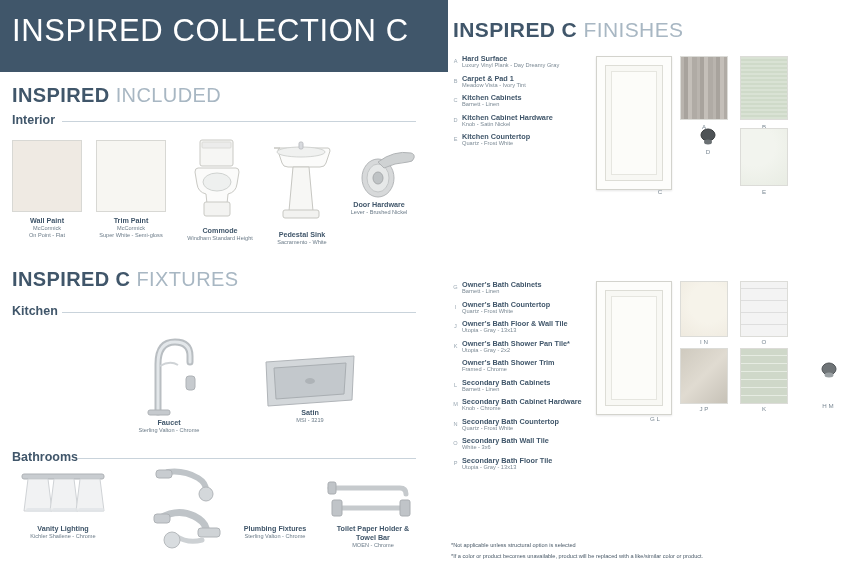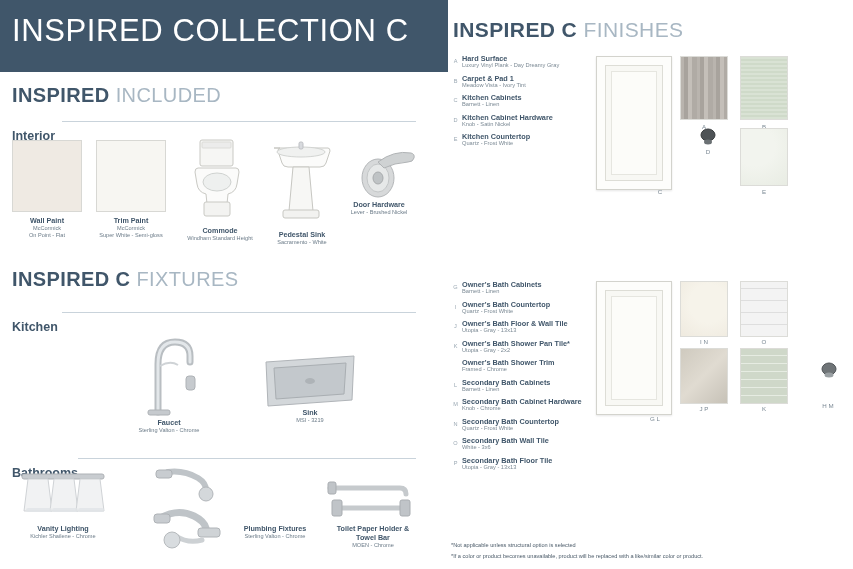--- a/index.html
+++ b/index.html
@@ -22,21 +22,21 @@
     position: absolute; left: 12px; top: 13px;
     color: #ffffff; font-size: 31px; letter-spacing: 0.6px;
     font-weight: 300;
   }
 
   .sec-head { position: absolute; font-size: 20px; letter-spacing: 0.4px; }
   .sec-head .a { color: #40566a; font-weight: 700; }
   .sec-head .b { color: #a8b7c3; font-weight: 400; }
 
   .sub-head {
-    position: absolute; font-size: 12.5px; color: #40566a; font-weight: 700; margin-top: 16px;
+    position: absolute; font-size: 12.5px; color: #40566a; font-weight: 700;
   }
   .rule {
     position: absolute; height: 1px; background: #c9d3db;
   }
 
   .swatch-label {
     position: absolute; text-align: center; line-height: 1.25;
   }
   .swatch-label .t { font-size: 7.2px; font-weight: 700; color: #40566a; }
   .swatch-label .s { font-size: 5.6px; color: #6b7b88; }
@@ -174,21 +174,21 @@
     </div>
 
     <div class="sil" style="left:262px; top:354px;">
       <svg width="96" height="58" viewBox="0 0 96 58">
         <path d="M4 8 L92 2 L90 46 L6 52 Z" fill="#d3d7da" stroke="#b0b4b8"></path>
         <path d="M12 14 L84 9 L82 40 L14 45 Z" fill="#c3c8cc" stroke="#a9aeb2"></path>
         <ellipse cx="48" cy="27" rx="5" ry="3" fill="#aeb3b7"></ellipse>
       </svg>
     </div>
     <div class="swatch-label" style="left:270px; top:408px; width:80px;">
-      <div class="t">Sink</div>
+      <div class="t">Satin</div>
       <div class="s">MSI - 3219</div>
     </div>
 
     <div class="sub-head" style="left:12px; top:450px;">Bathrooms</div>
     <div class="rule" style="left:78px; top:458px; width:338px;"></div>
 
     <div class="sil" style="left:16px; top:470px;">
       <svg width="94" height="52" viewBox="0 0 94 52">
         <rect x="6" y="4" width="82" height="5" rx="2" fill="#c8ccd0" stroke="#aeb2b6"></rect>
         <g fill="#f1f2f3" stroke="#cfd2d5">

